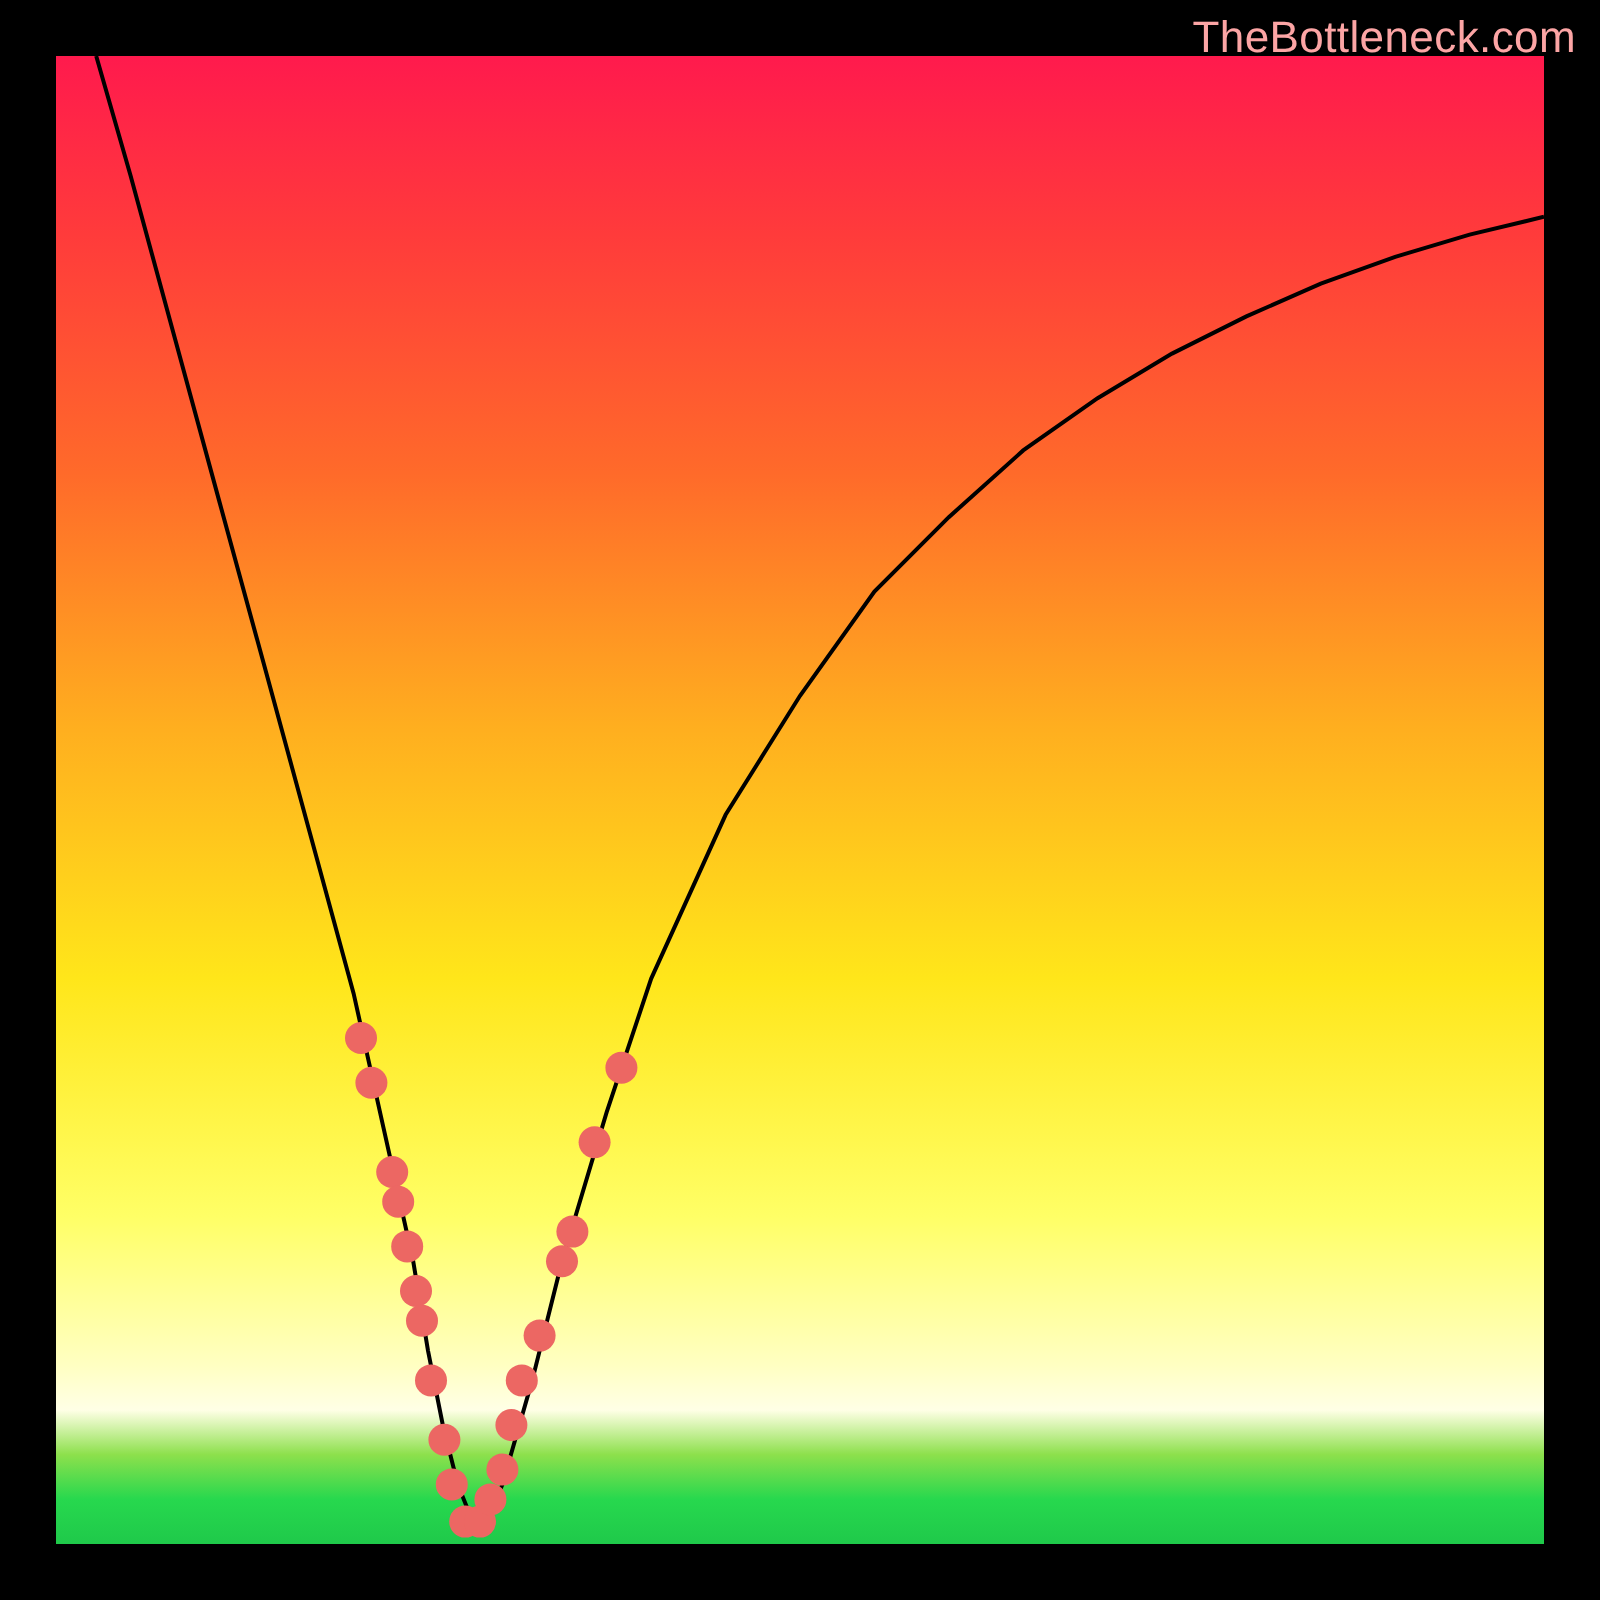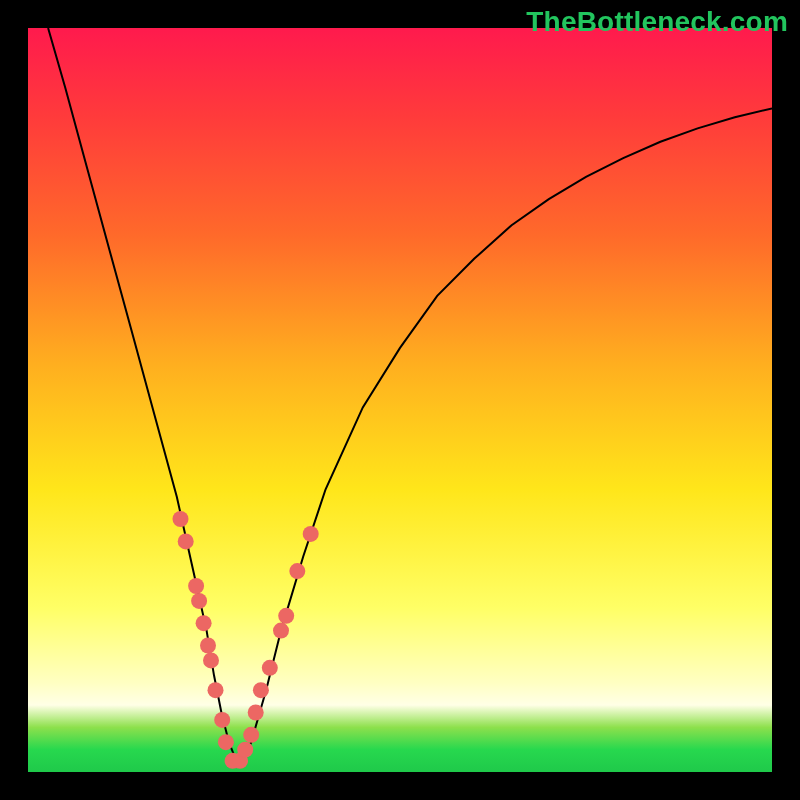--- a/index.html
+++ b/index.html
@@ -27,23 +27,23 @@
       #ffffc2 88%,
       #ffffe6 91%,
       #8de04c 94%,
       #27d84e 97%,
       #1fc94a 100%);
   }
   .brand {
     position: absolute;
     top: 6px;
     right: 12px;
-    color: #22c55e;
-    font-size: 28px;
-    font-weight: 700;
+    color: #fca5a5;
+    font-size: 22px;
+    font-weight: 400;
     letter-spacing: 0.2px;
     font-family: Arial, Helvetica, sans-serif;
   }
   svg.overlay {
     position: absolute;
     left: 28px;
     top: 28px;
     width: 744px;
     height: 744px;
     display: block;

